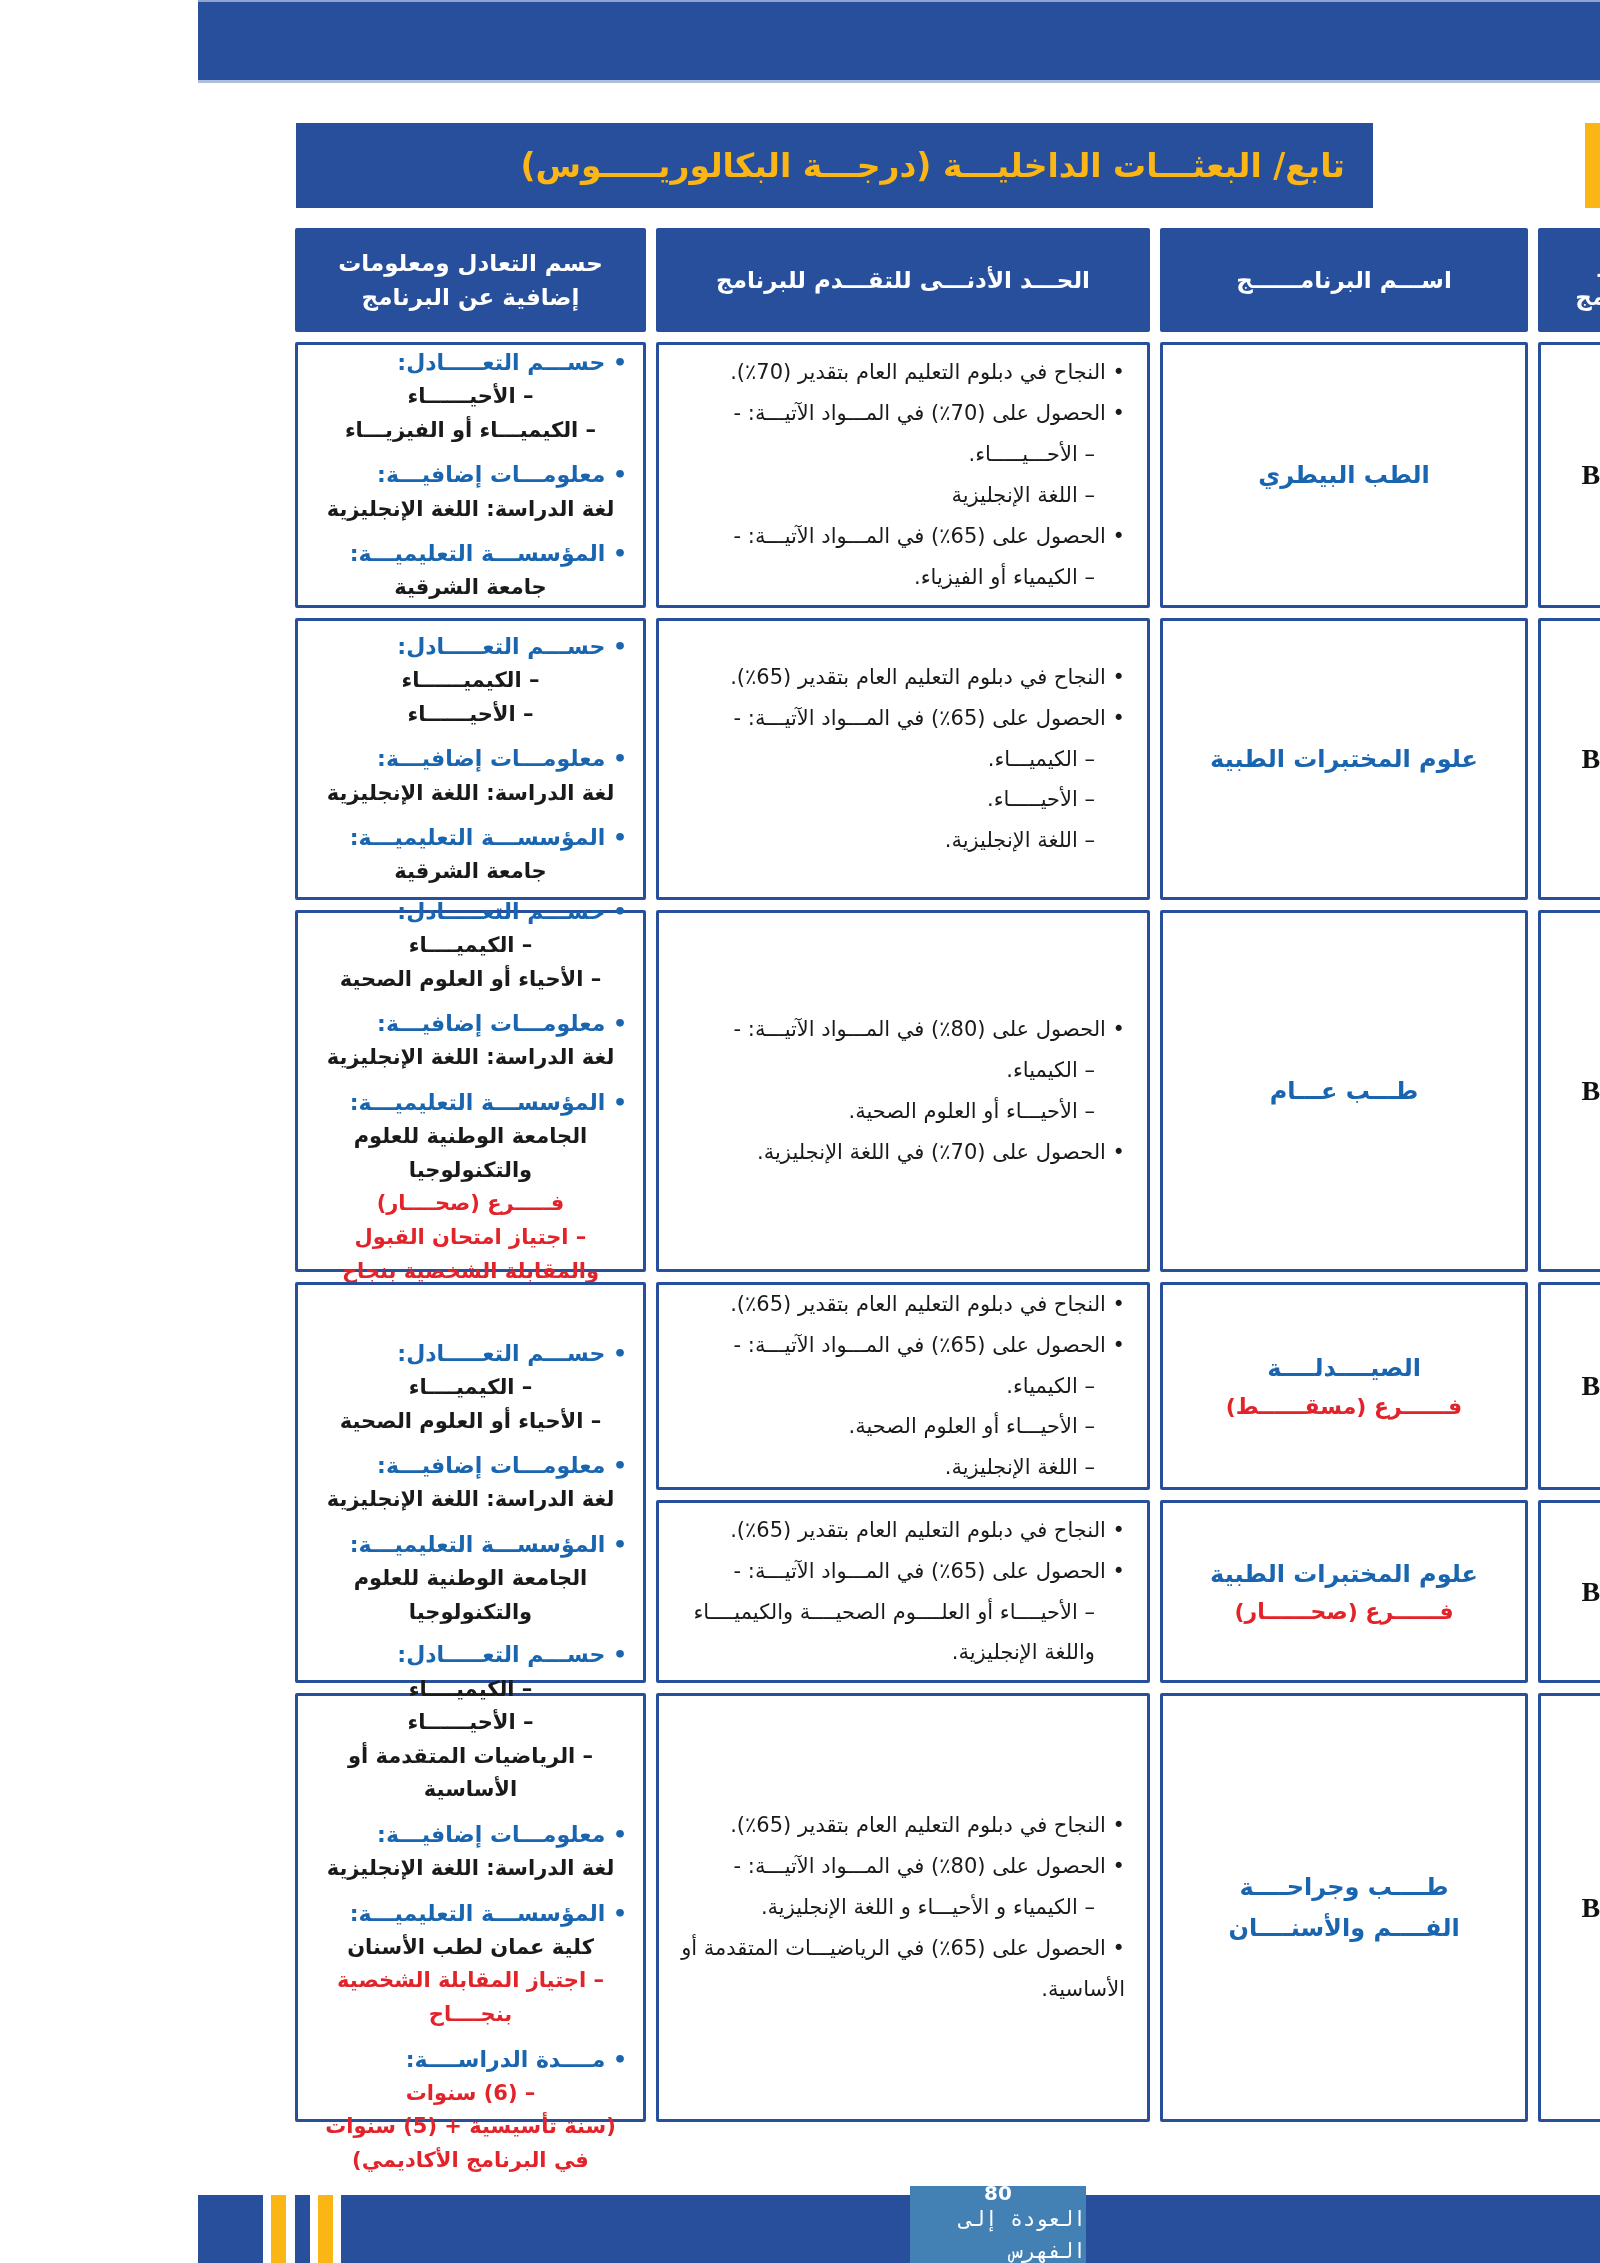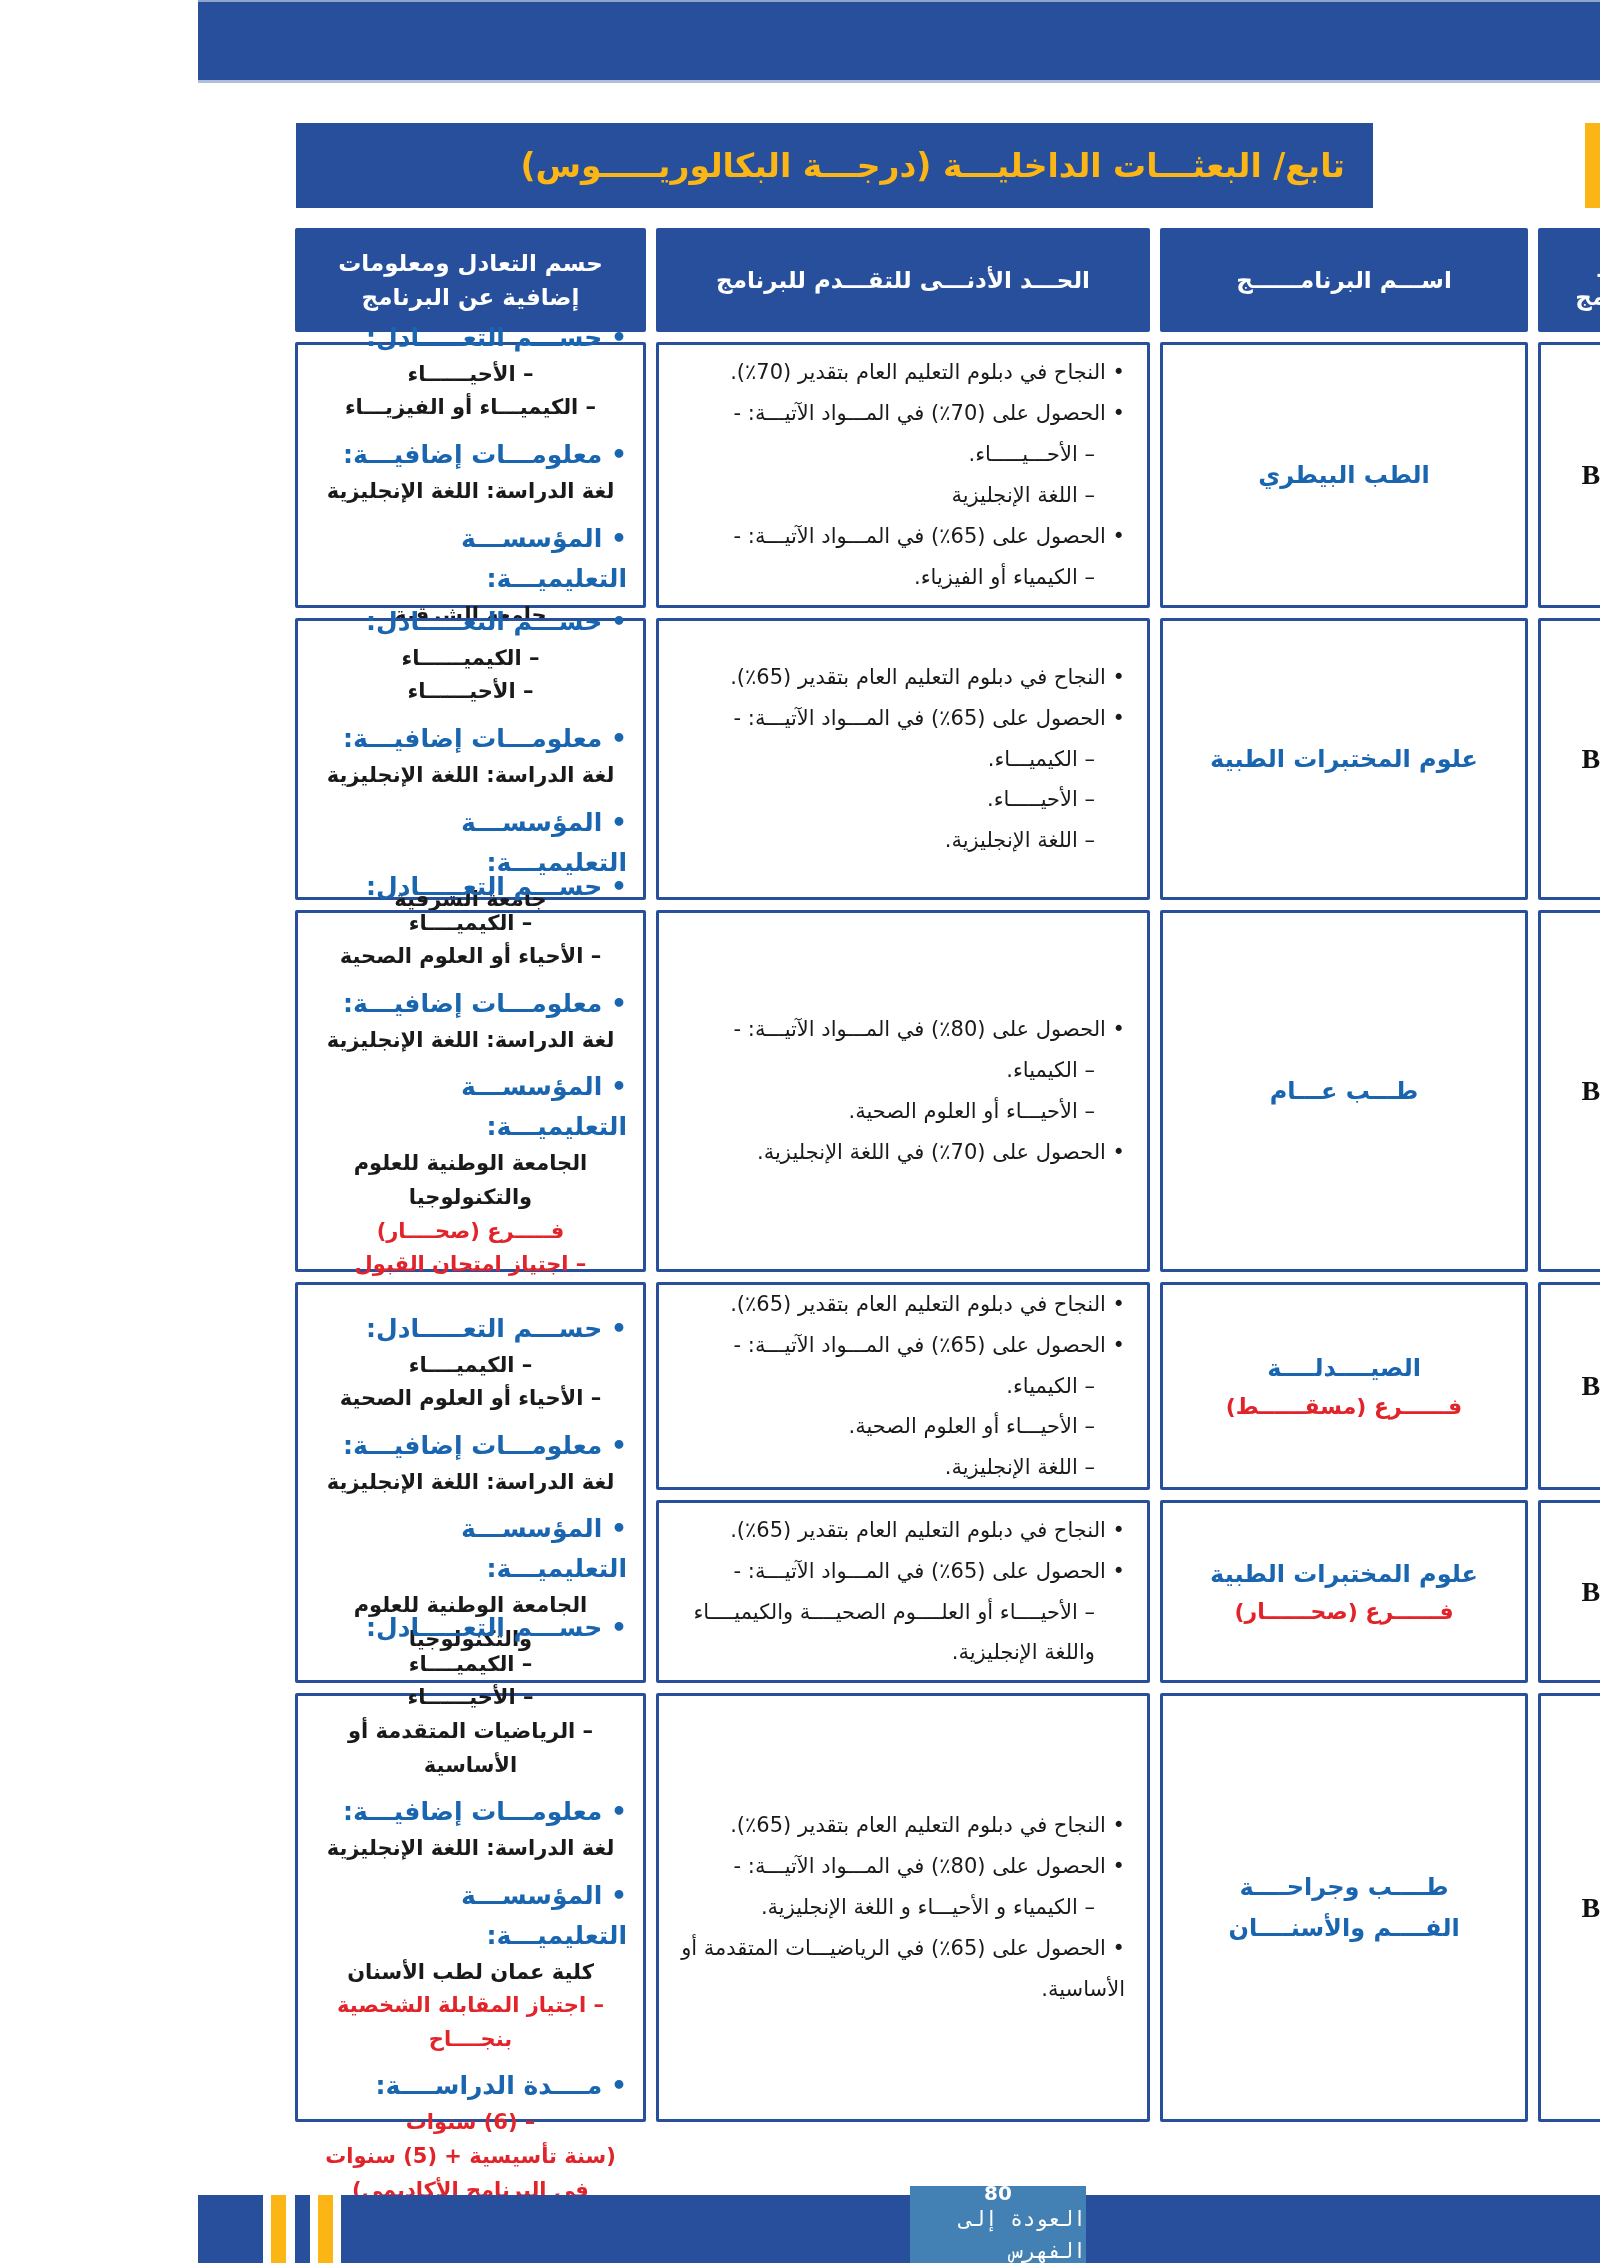--- a/index.html
+++ b/index.html
@@ -39,21 +39,21 @@
   .nm-blue{color:#1A65AF;font-weight:bold;font-size:24px;text-align:center;line-height:1.7;}
   .nm-red{color:#E2232A;font-weight:bold;font-size:22px;text-align:center;line-height:1.6;}
   .cell.req{align-items:stretch;justify-content:center;padding:14px 22px 14px 14px;
             font-size:21px;color:#1A1A1A;line-height:1.95;}
   .req-line{text-align:right;}
   .req-line.ind{padding-right:30px;}
   .cell.eq{align-items:stretch;justify-content:center;padding:12px 16px;font-size:21px;line-height:1.6;}
   .eq-line{font-weight:bold;}
   .eq-line.al-r{text-align:right;}
   .eq-line.al-c{text-align:center;}
-  .c-blue{color:#1A65AF;font-size:25px;margin-top:10px;}
+  .c-blue{color:#1A65AF;font-size:22px;margin-top:10px;}
   .c-black{color:#1A1A1A;}
   .c-red{color:#E2232A;}
   .eq-line:first-child{margin-top:0;}
 
   
   .footer-band{position:absolute;top:2195px;height:68px;background:#274F9C;}
   .fb-main{left:143px;width:1313px;}
   .fb-l0{left:0;width:65px;}  .fb-ly1{left:73px;width:15px;} .fb-lb1{left:97px;width:15px;} .fb-ly2{left:120px;width:15px;}
   .fb-ry1{left:1464px;width:15px;} .fb-rb1{left:1487px;width:15px;} .fb-ry2{left:1507px;width:16px;} .fb-r0{left:1533px;width:67px;}
   .f-stripe-y{position:absolute;top:2195px;height:68px;background:#FBB615;}

